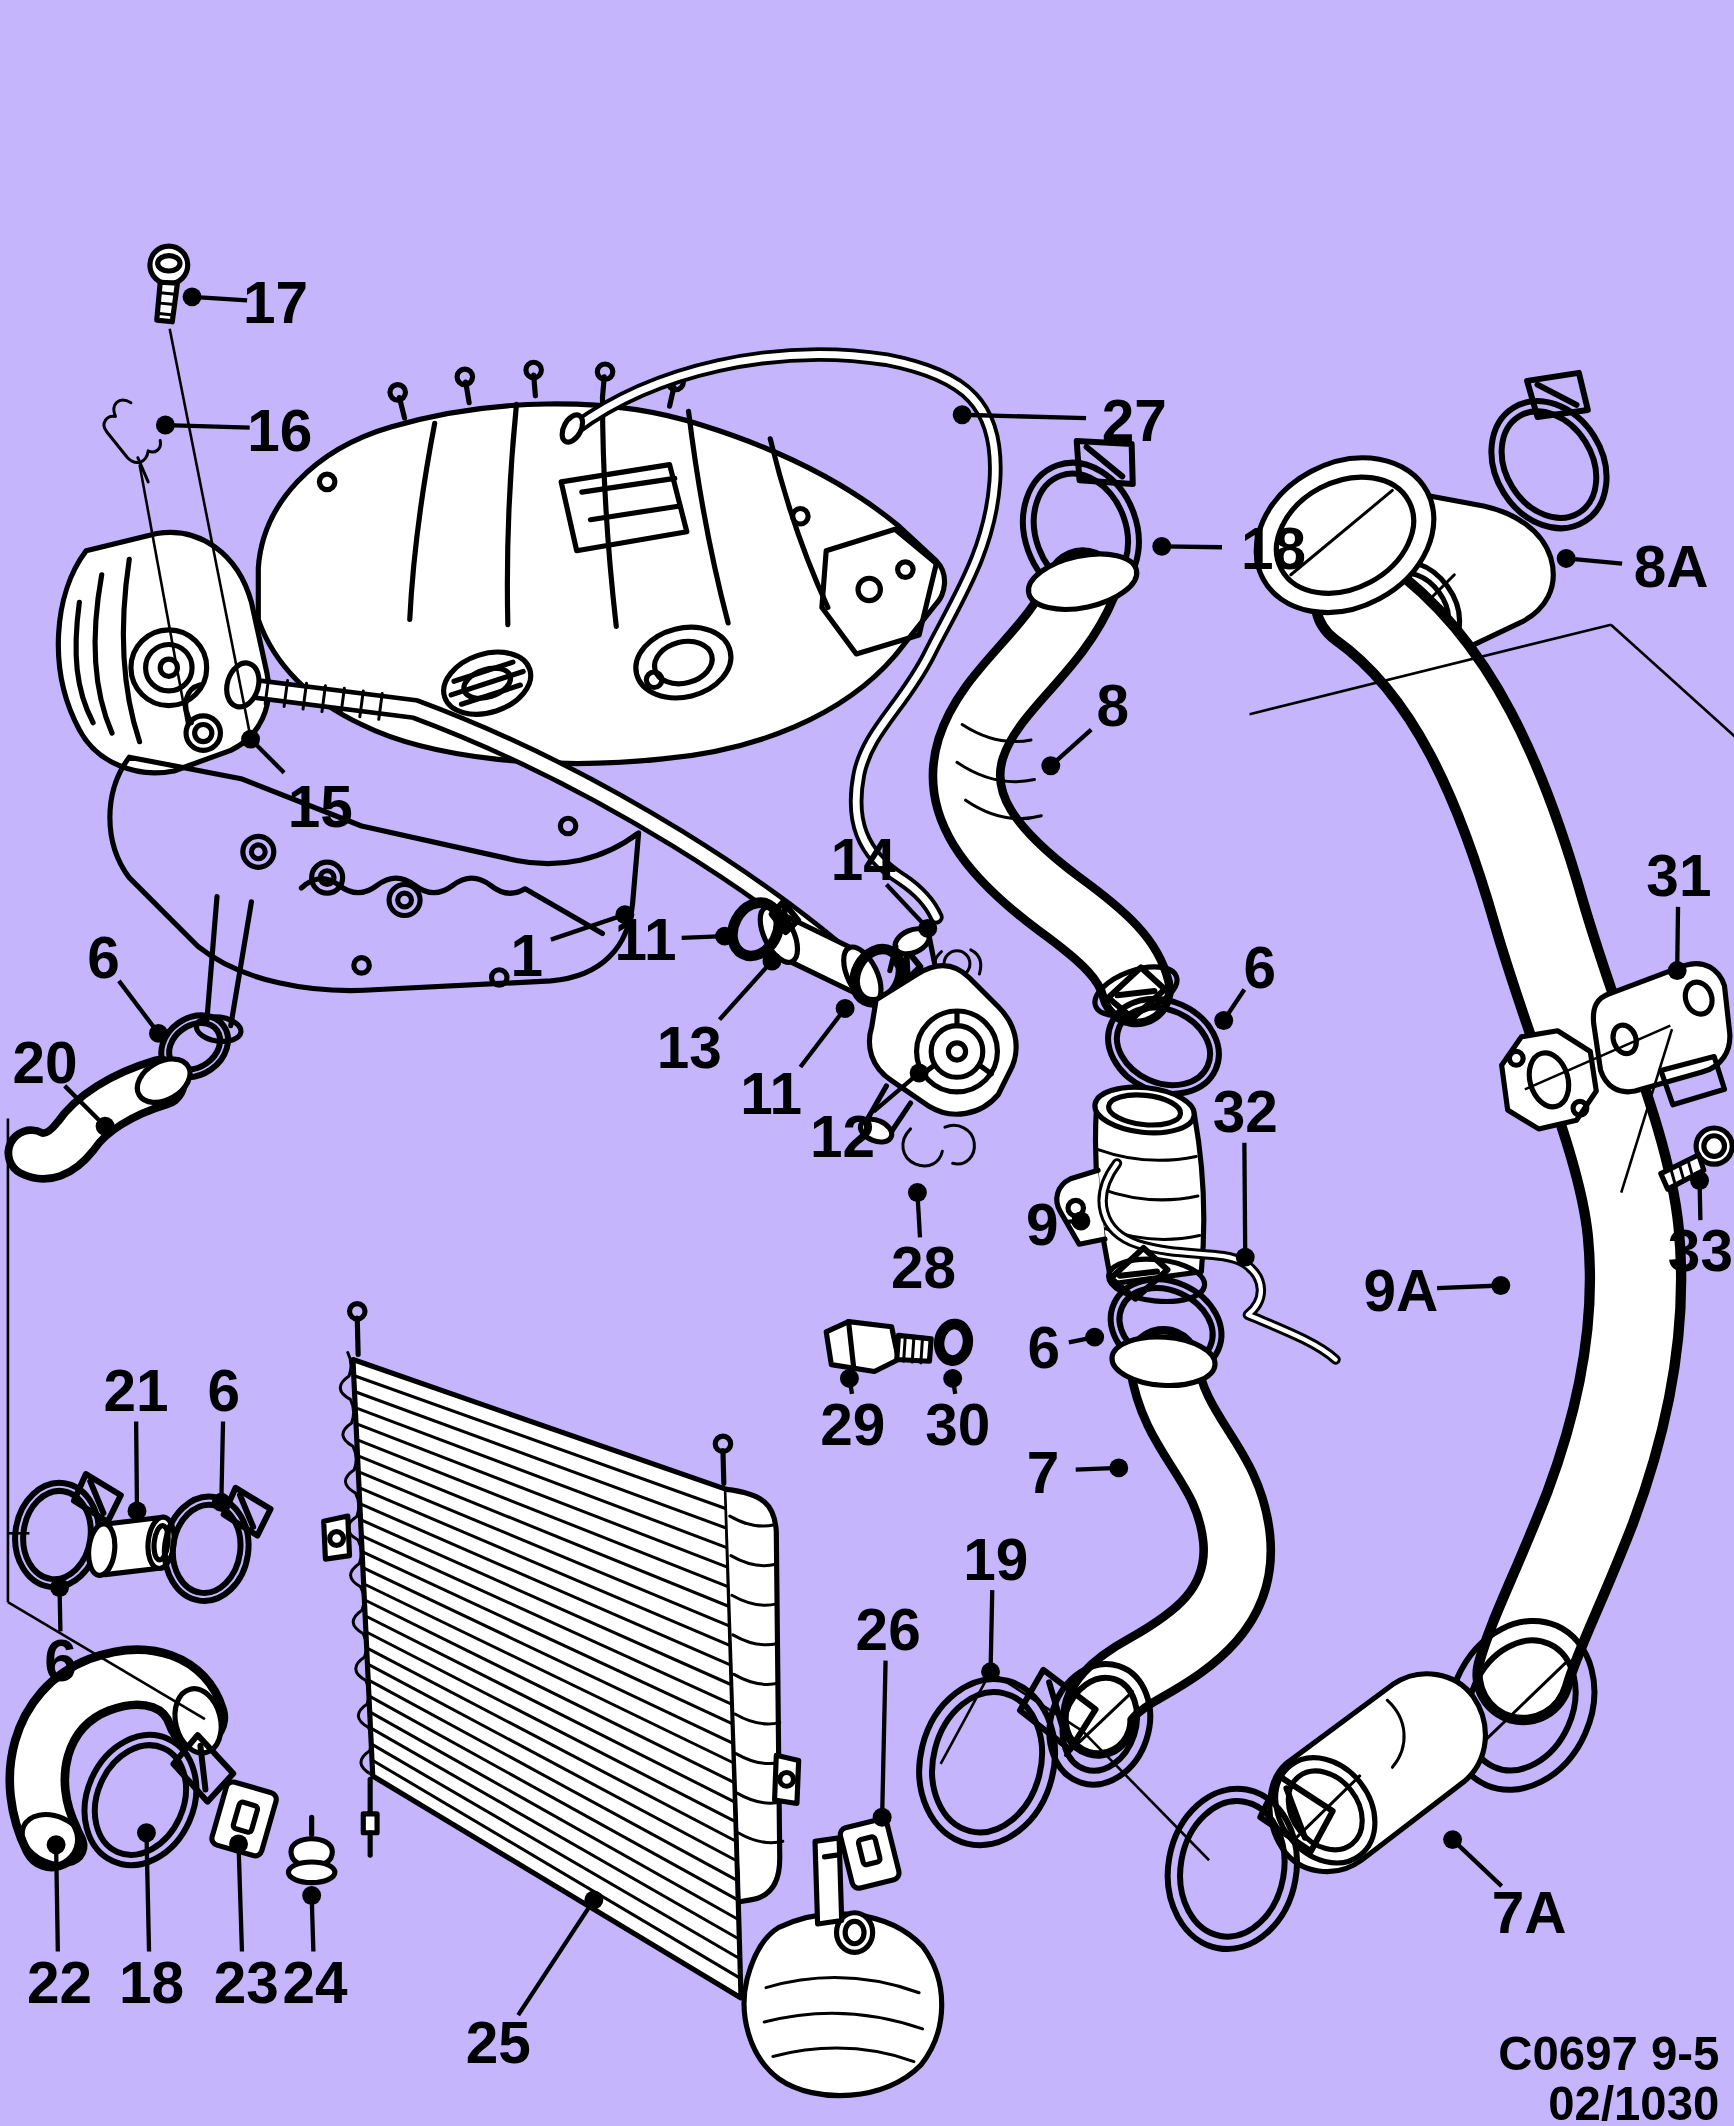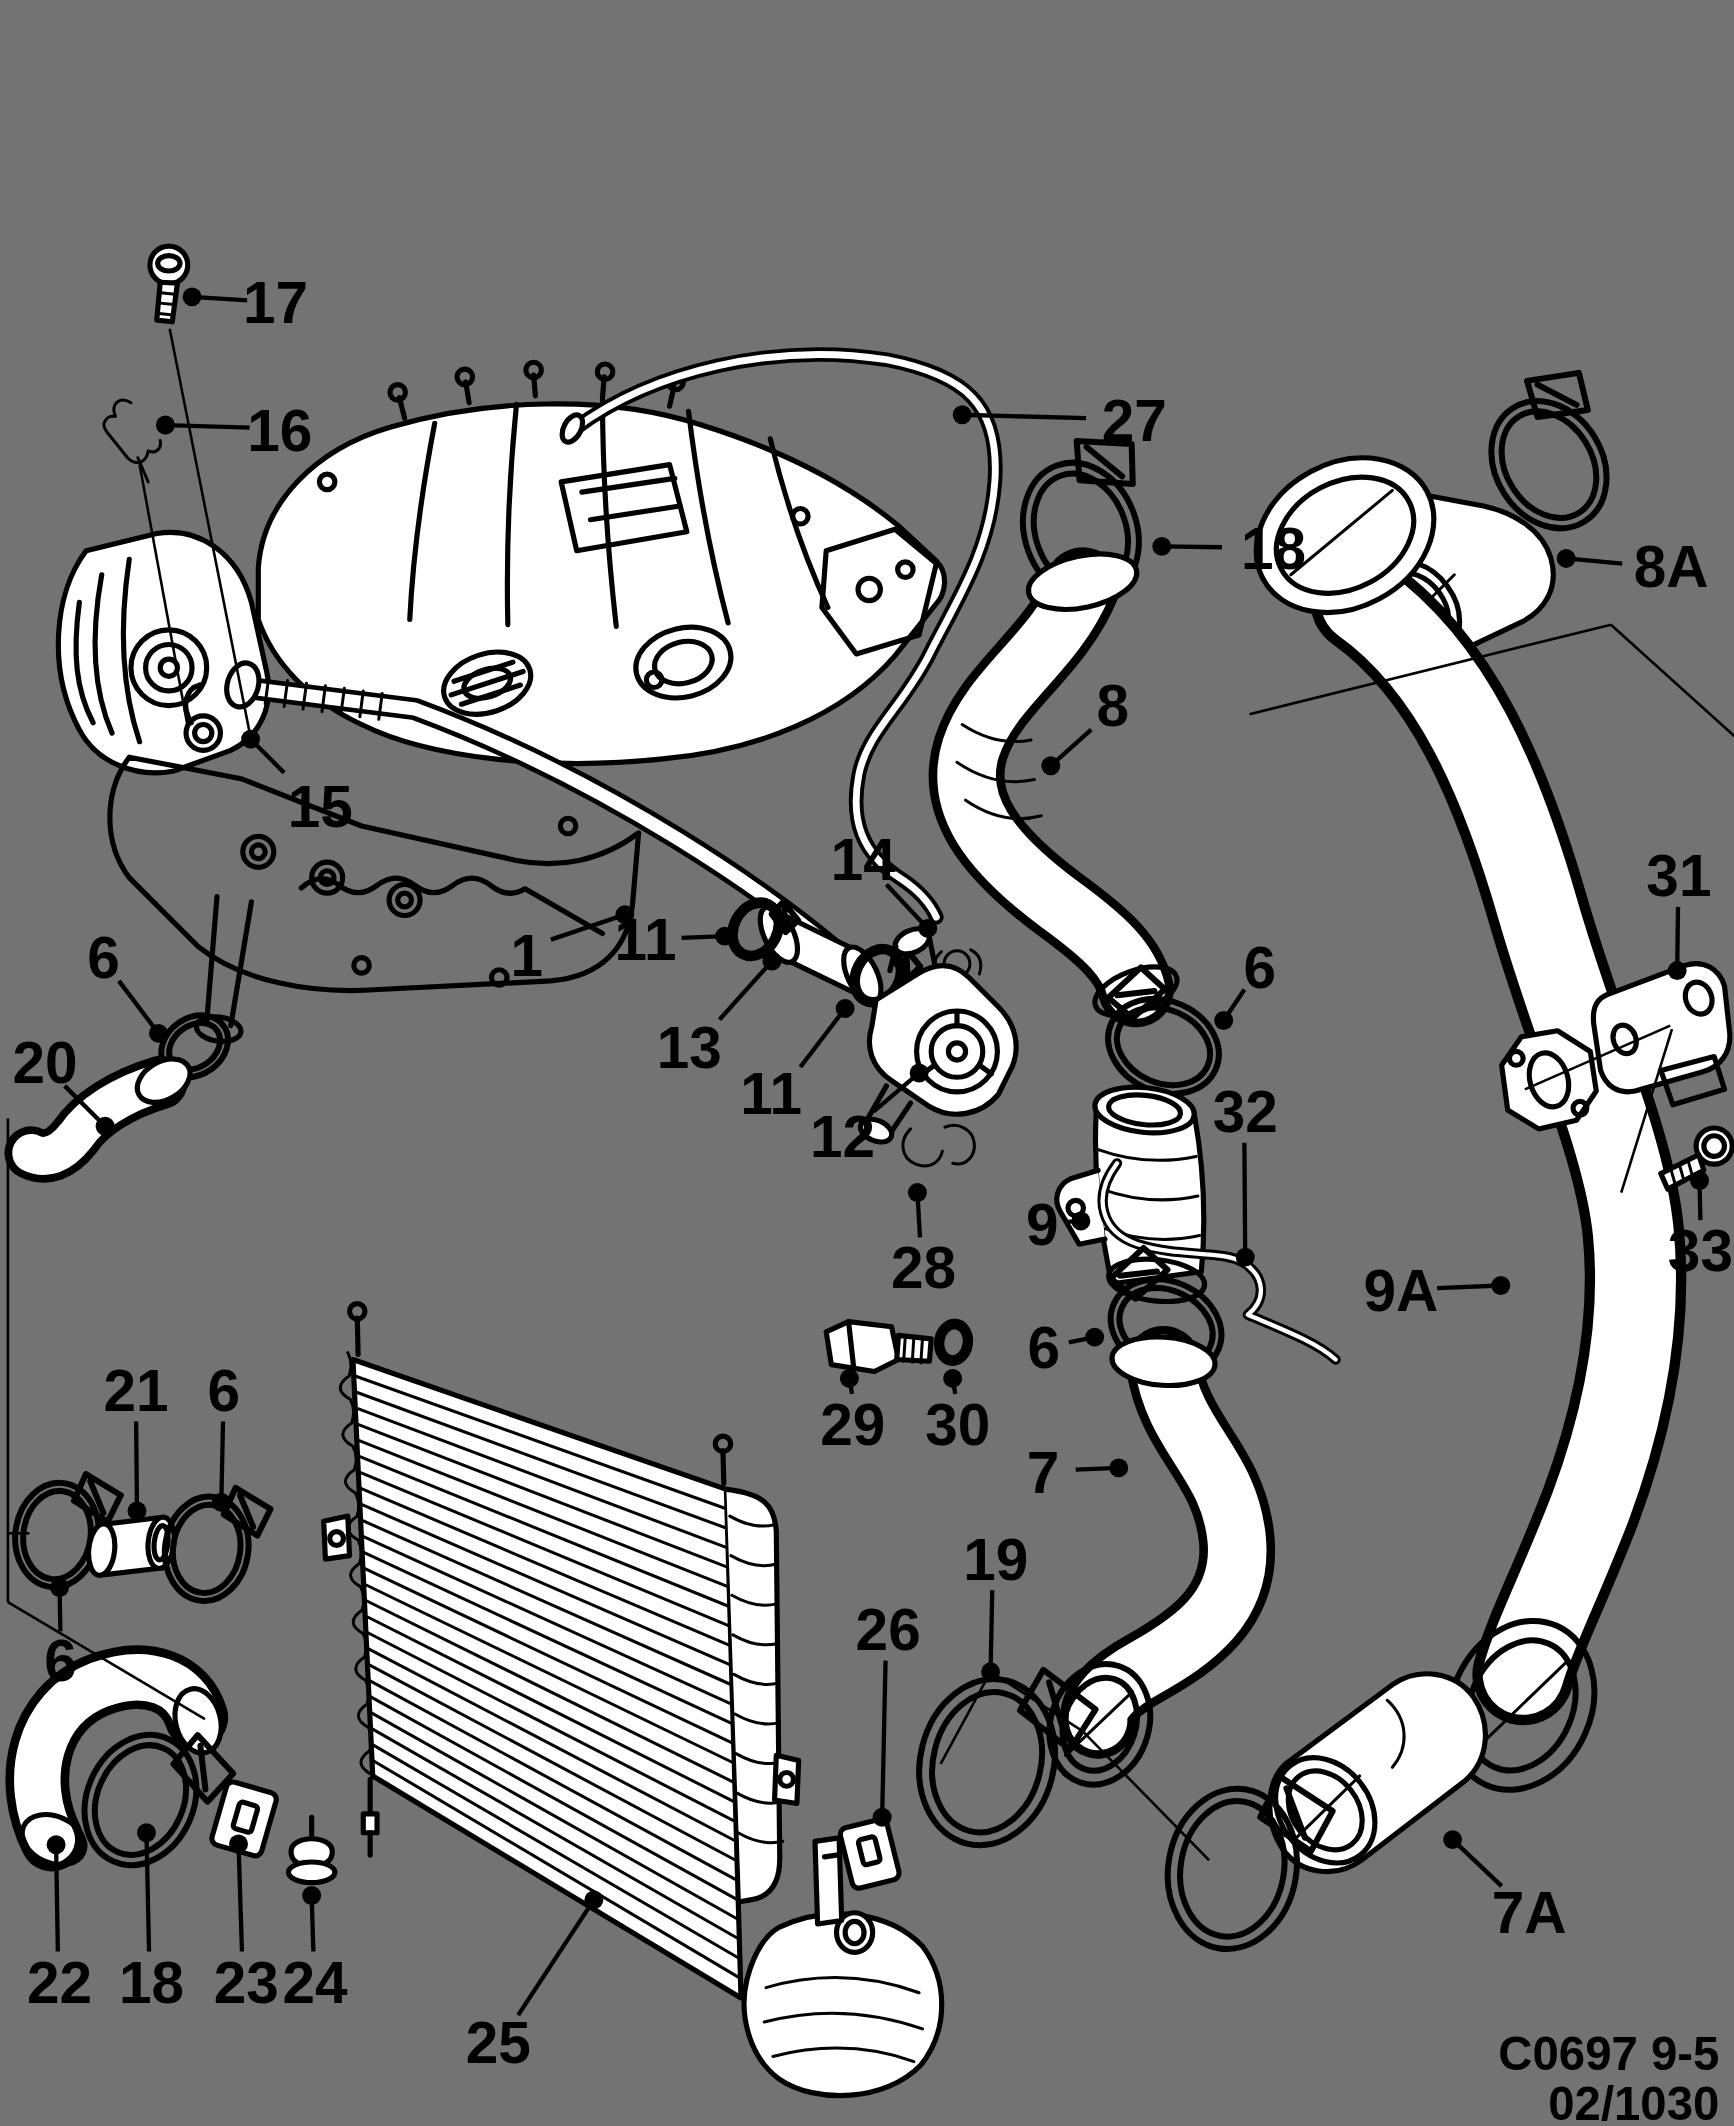--- a/index.html
+++ b/index.html
@@ -1,16 +1,16 @@
 <!DOCTYPE html>
 <html style="font-size:13.8px"><head>
 <meta charset="utf-8">
 <style>
   html,body{margin:0;padding:0;background:#fff}
-  .stage{position:relative;width:1735px;height:2127px;background:#737373;font-family:"Liberation Sans",sans-serif}
+  .stage{position:relative;width:1735px;height:2127px;background:#c4b5fd;font-family:"Liberation Sans",sans-serif}
   svg{display:block}
   .ln{stroke:#000;fill:none;stroke-linecap:round;stroke-linejoin:round;stroke-width:6}
   .thin{stroke-width:3.5}
   .wfill{fill:#fff}
   .hoseO{stroke:#000;fill:none;stroke-linecap:round;stroke-linejoin:round}
   .hoseI{stroke:#fff;fill:none;stroke-linecap:round;stroke-linejoin:round}
   .callout-text{font-family:"Liberation Sans",sans-serif;font-weight:700;font-size:68px;fill:#000}
   .code-text{font-family:"Liberation Sans",sans-serif;font-weight:700;font-size:55px;fill:#000}
 </style>
 </head>

